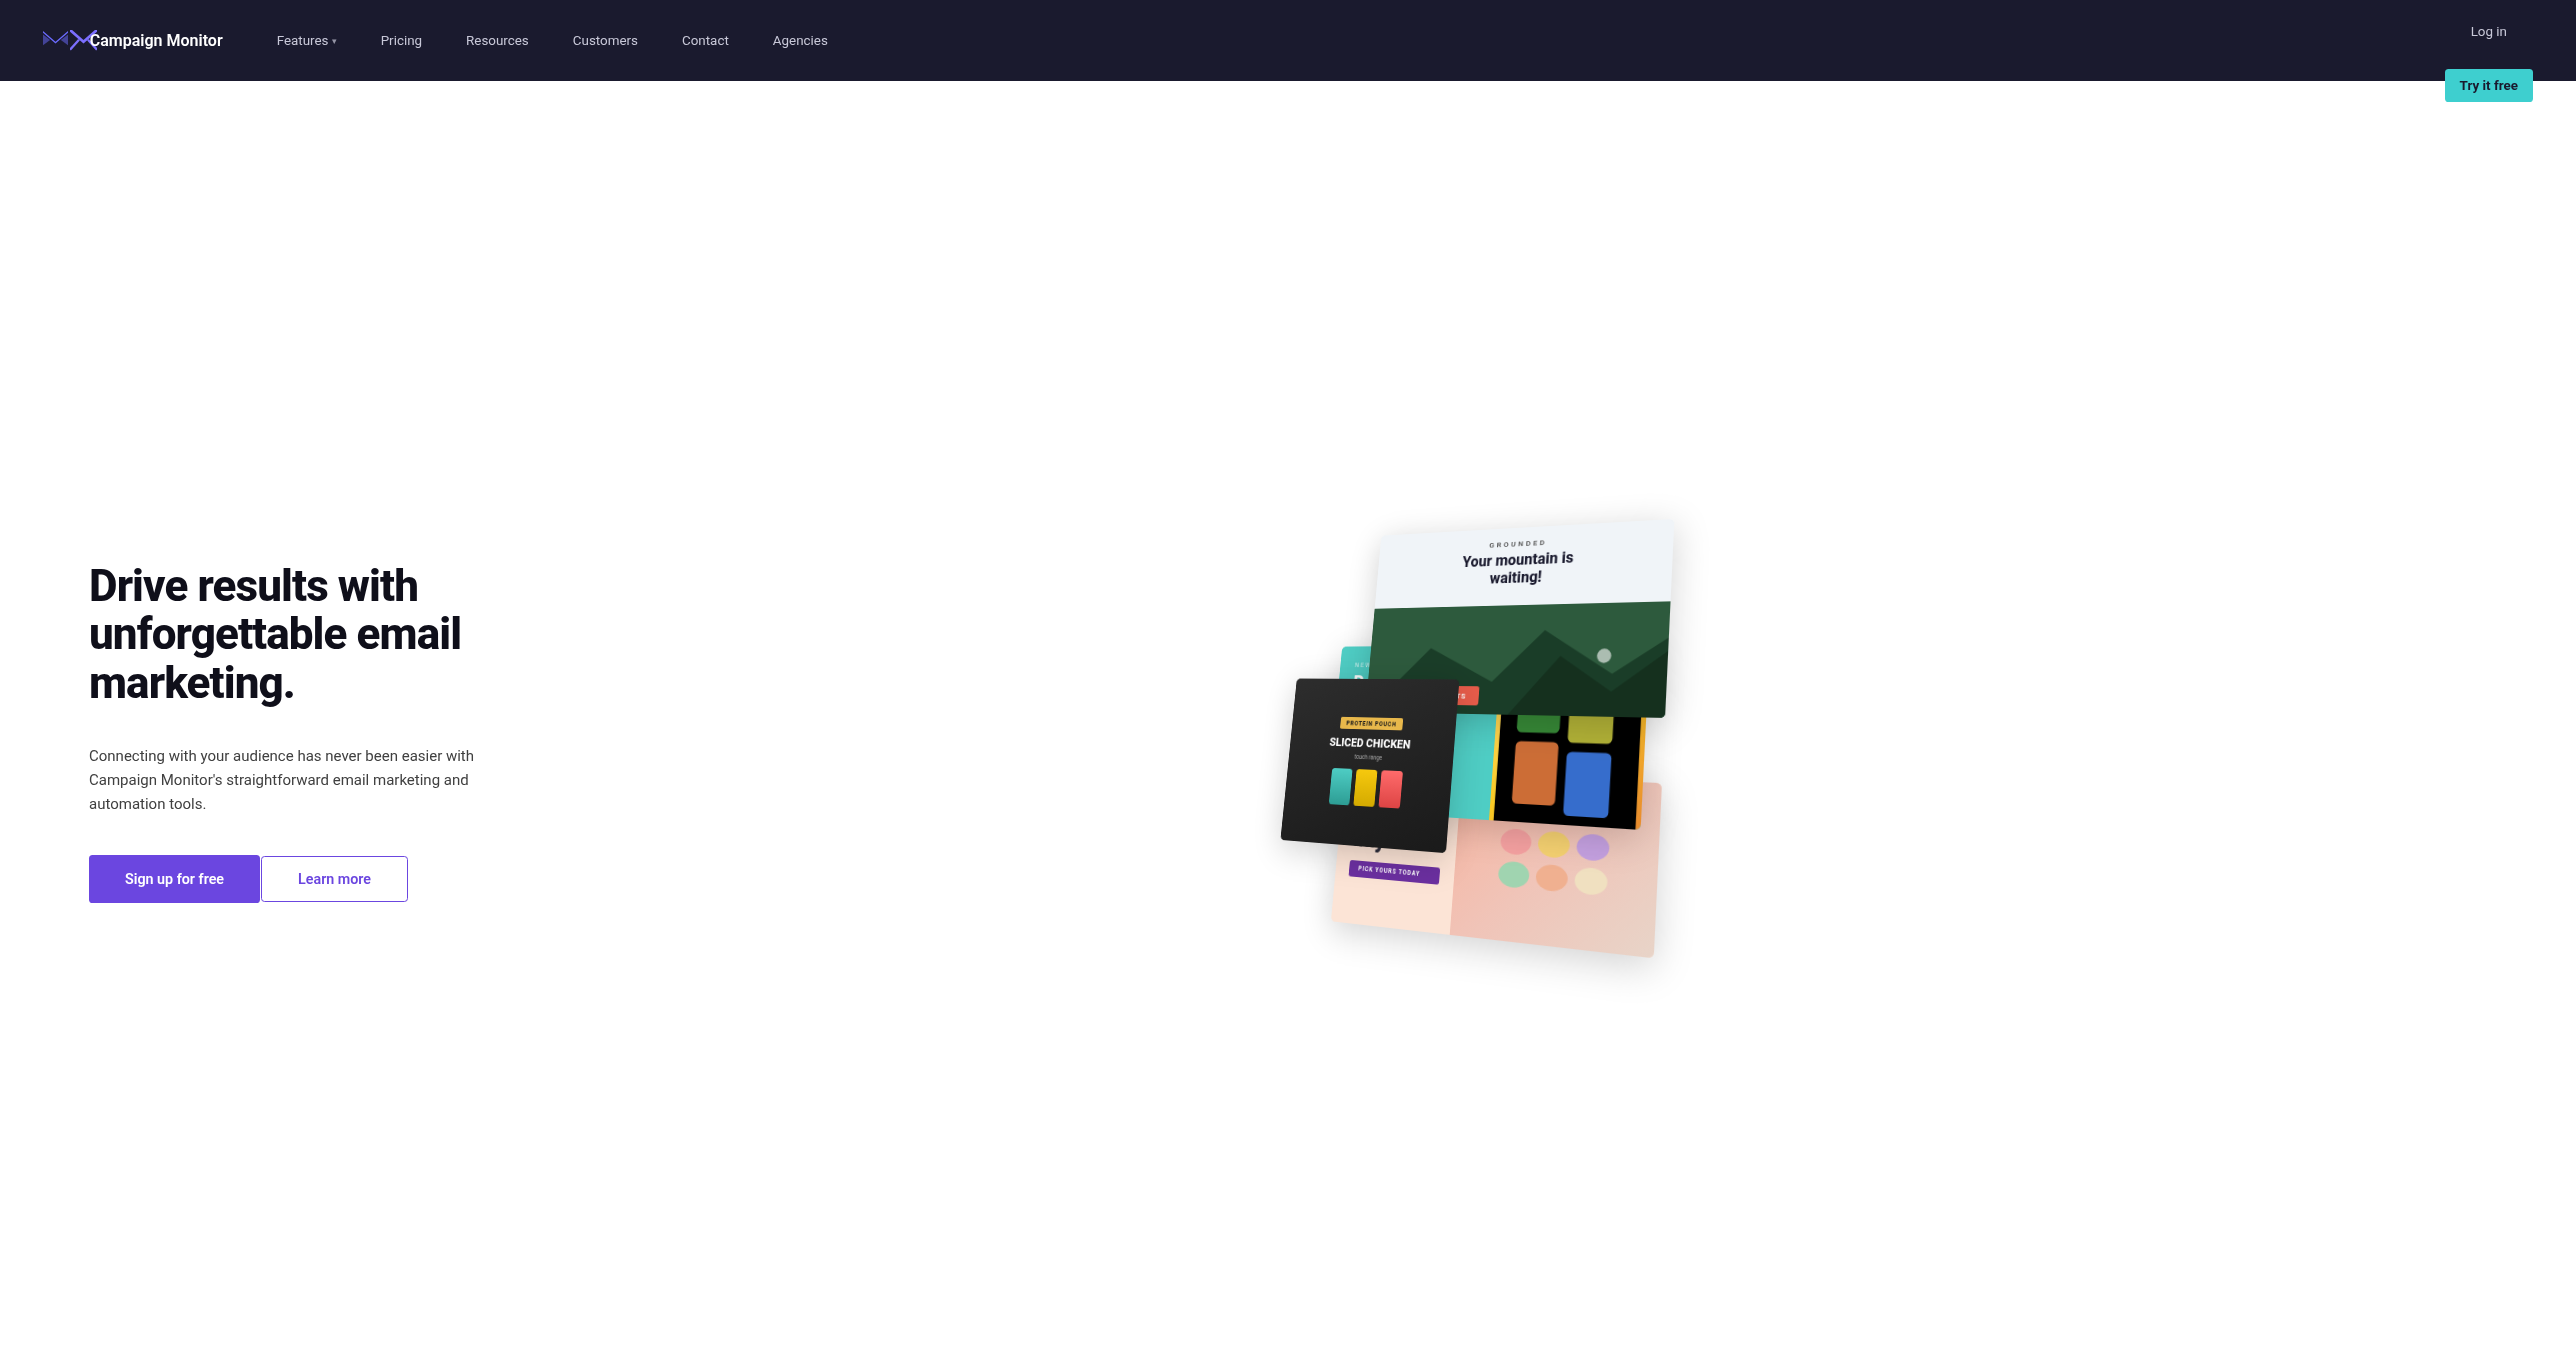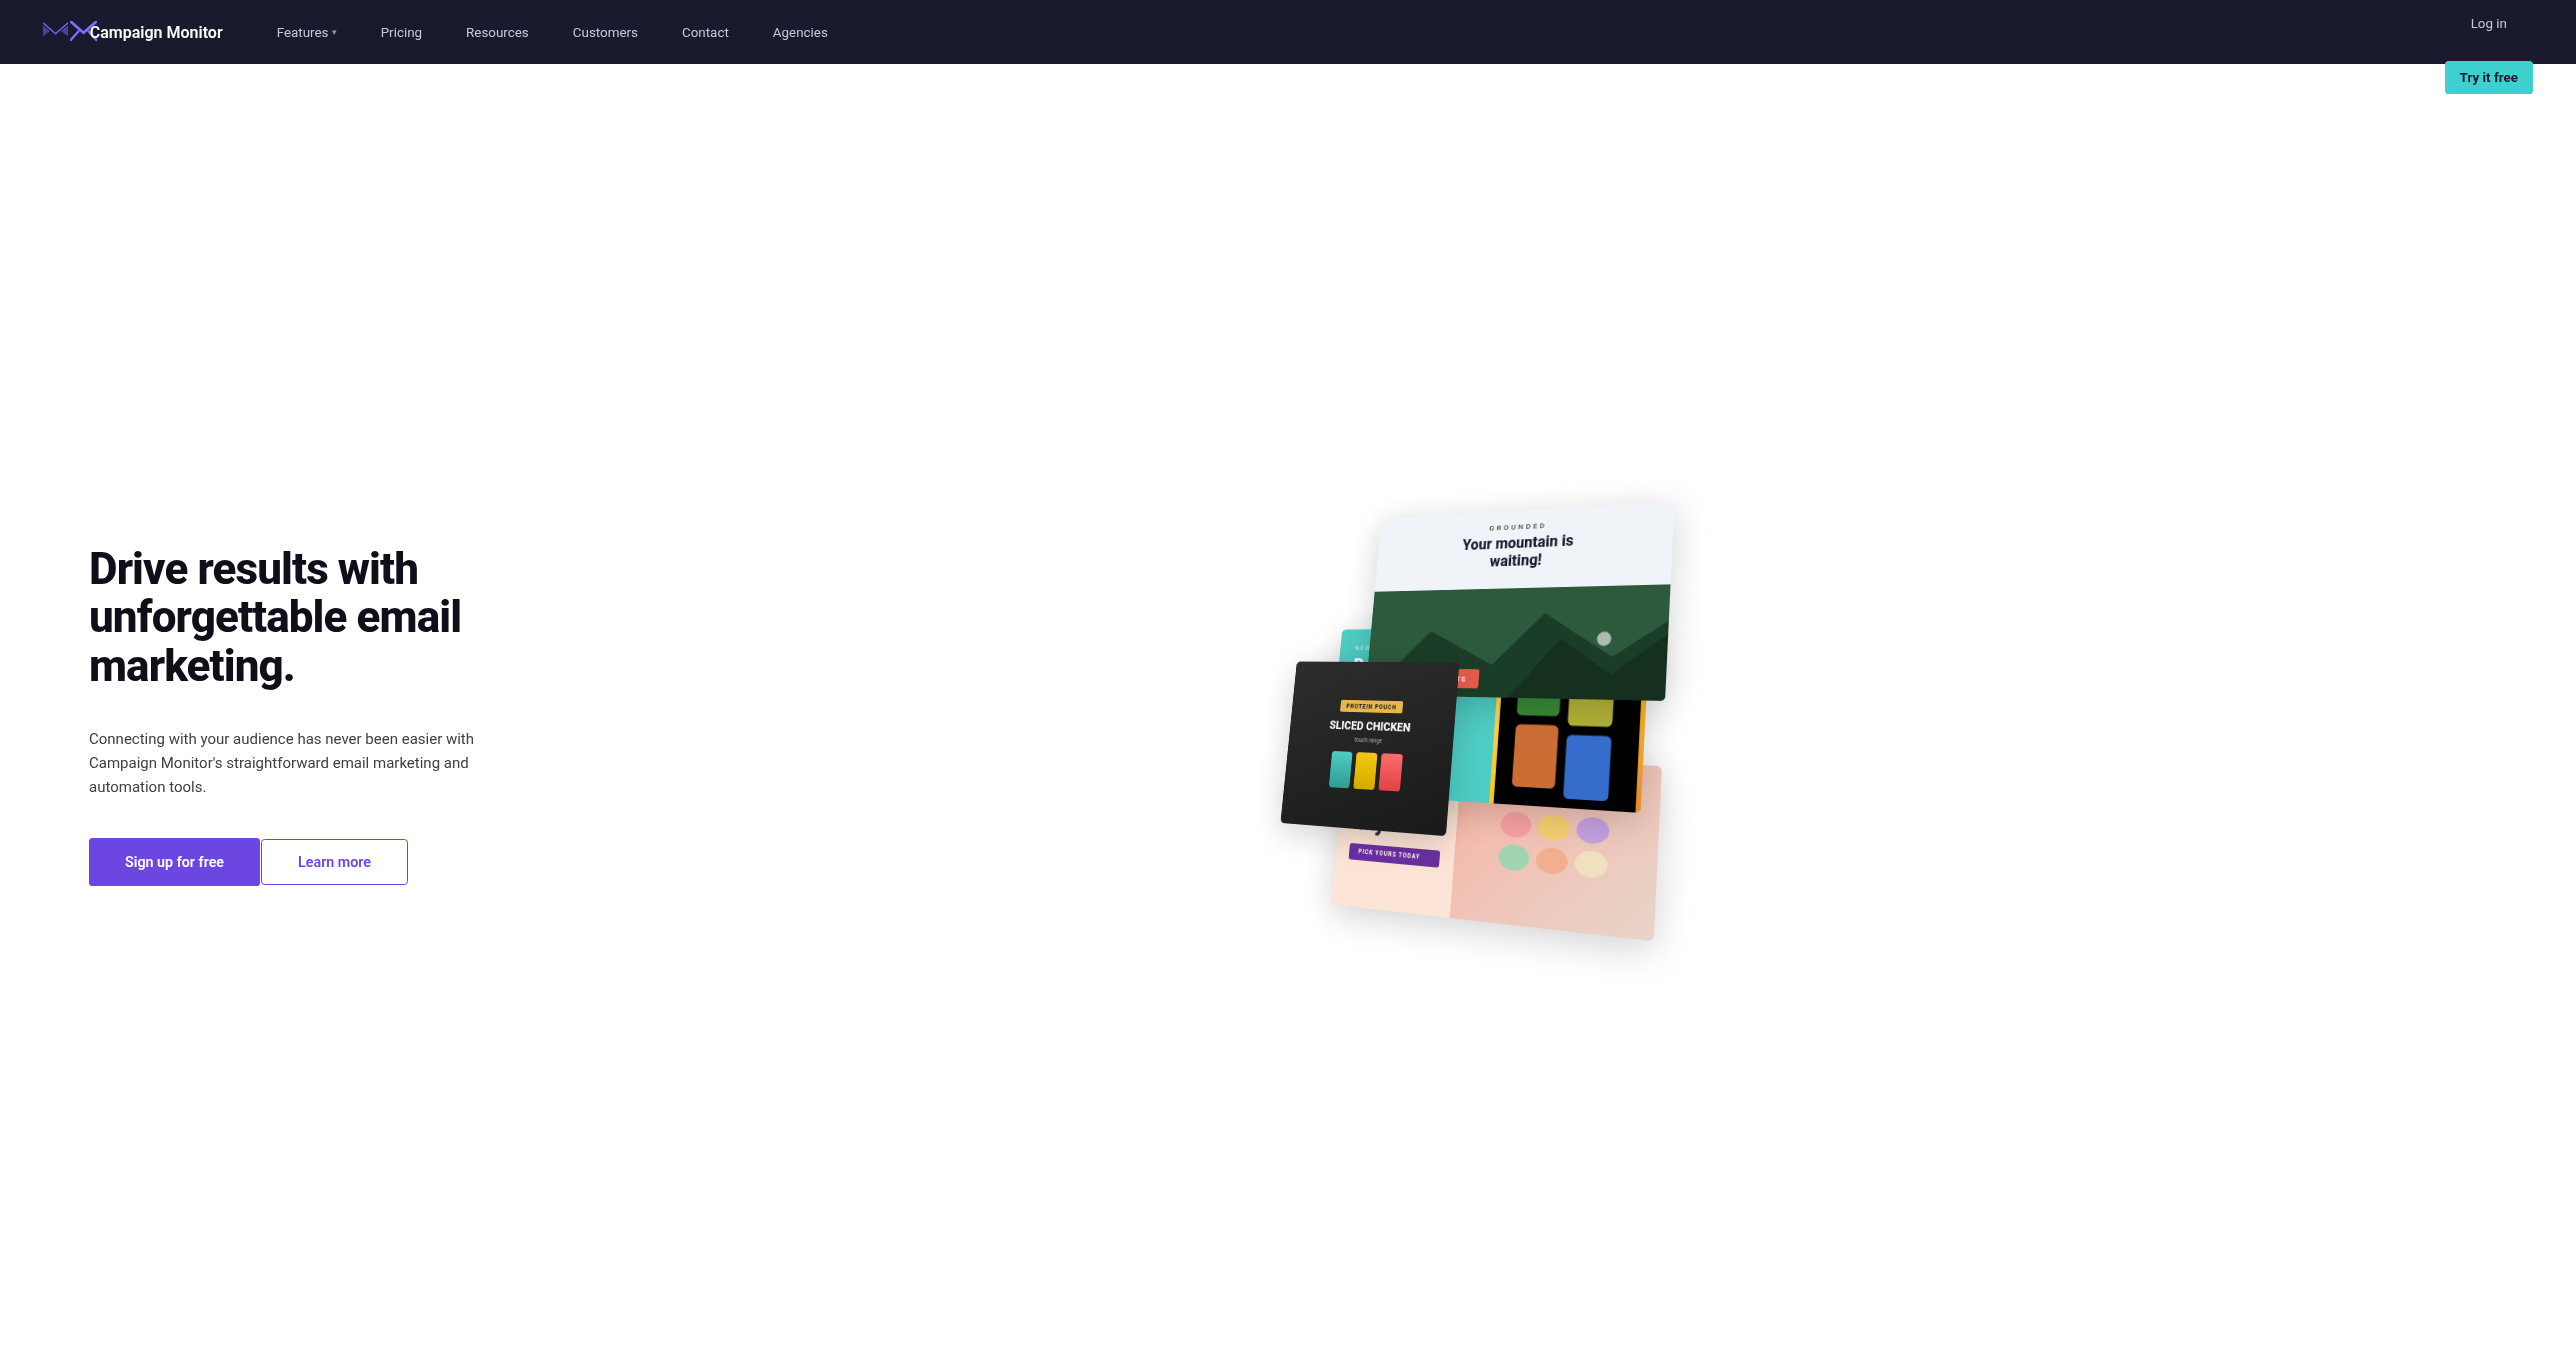--- a/index.html
+++ b/index.html
@@ -13,21 +13,21 @@
       background: #ffffff;
       overflow-x: hidden;
     }
 
     
     nav {
       background: #1a1a2e;
       display: flex;
       align-items: center;
       padding: 0 43px;
-      height: 64px;
+      height: 81px;
       position: relative;
       z-index: 100;
     }
 
     .nav-logo {
       display: flex;
       align-items: center;
       gap: 9px;
       text-decoration: none;
       margin-right: 54px;

